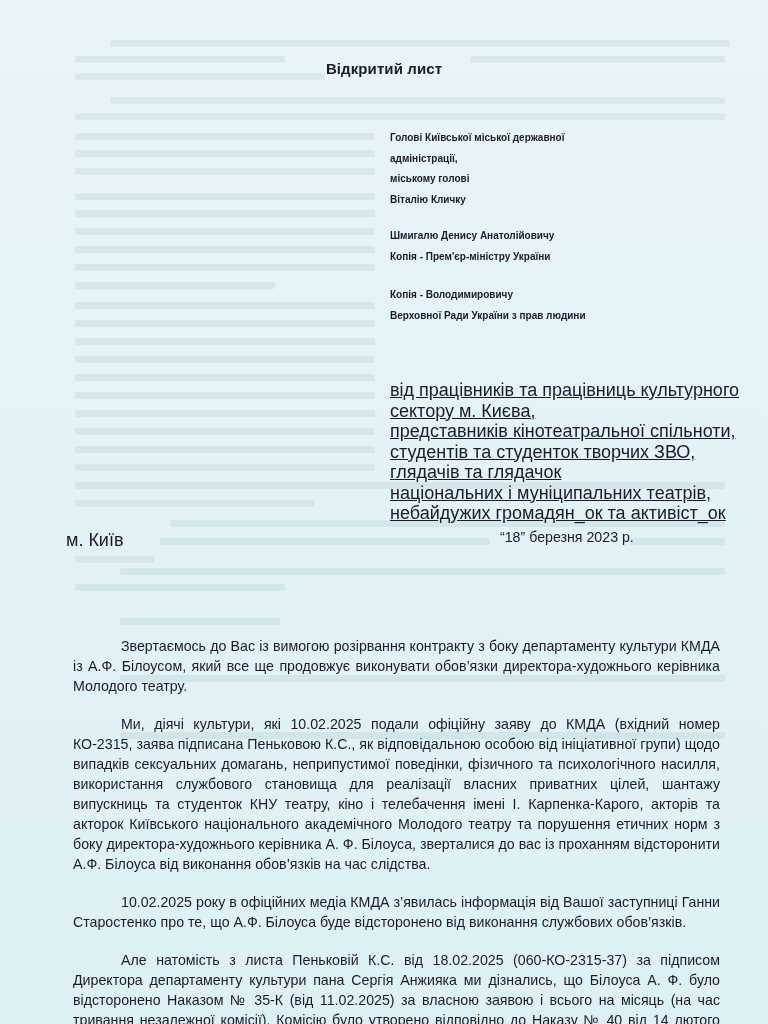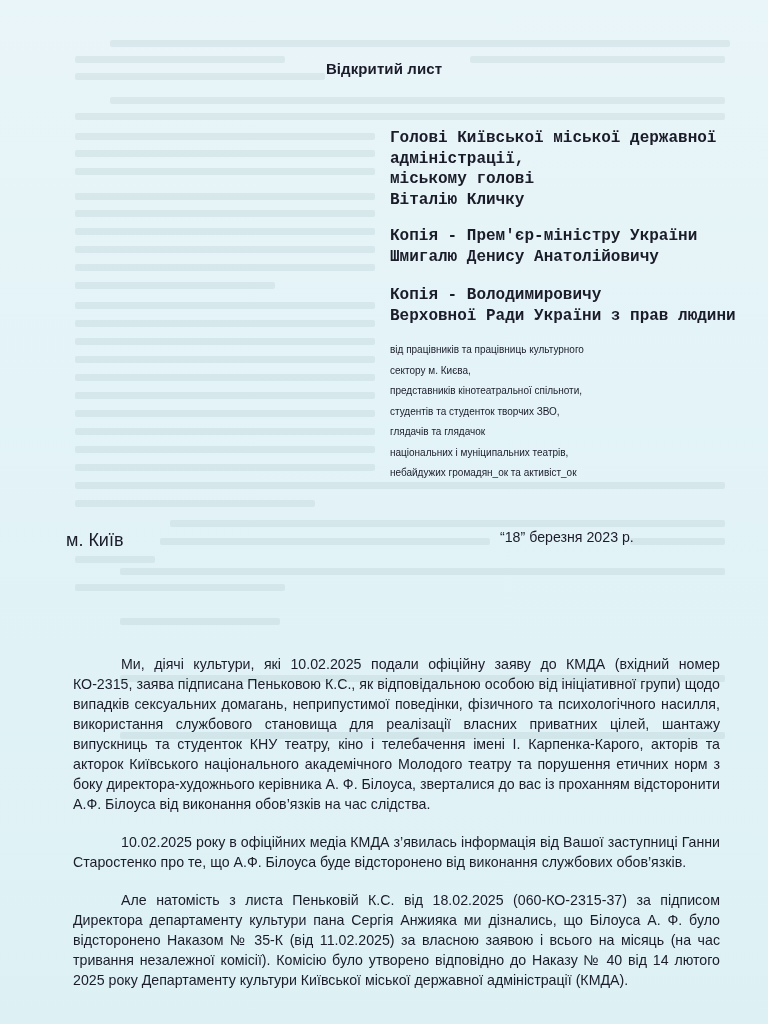--- a/index.html
+++ b/index.html
@@ -40,34 +40,34 @@
       text-align: center;
       font-size: 15px;
       font-weight: bold;
       letter-spacing: 0.1px;
     }
     .addressee {
       position: absolute;
       left: 390px;
       width: 340px;
       font-weight: bold;
-      font-size: 16px;
+      font-size: 10px;
       line-height: 20.5px;
-      font-family: Liberation Mono, monospace;
     }
     .addr1 { top: 128px; }
     .addr2 { top: 226px; }
     .addr3 { top: 285px; }
     .from {
       position: absolute;
       left: 390px;
-      top: 340px;
+      top: 380px;
       width: 340px;
-      font-size: 10px;
+      font-size: 18px;
       line-height: 20.5px;
+      text-decoration: underline;
     }
     .line { display: block; white-space: nowrap; }
     .place {
       position: absolute;
       left: 66px;
       top: 530px;
       font-size: 18px;
     }
     .date {
       position: absolute;
@@ -147,22 +147,22 @@
   <div class="title">Відкритий лист</div>
 
   <div class="addressee addr1">
     <span class="line">Голові Київської міської державної</span>
     <span class="line">адміністрації,</span>
     <span class="line">міському голові</span>
     <span class="line">Віталію Кличку</span>
   </div>
 
   <div class="addressee addr2">
+    <span class="line">Шмигалю Денису Анатолійовичу</span>
     <span class="line">Копія - Прем'єр-міністру України</span>
-    <span class="line">Шмигалю Денису Анатолійовичу</span>
   </div>
 
   <div class="addressee addr3">
     <span class="line">Копія - Володимировичу</span>
     <span class="line">Верховної Ради України з прав людини</span>
   </div>
 
   <div class="from">
     <span class="line">від працівників та працівниць культурного</span>
     <span class="line">сектору м. Києва,</span>
@@ -171,18 +171,19 @@
     <span class="line">глядачів та глядачок</span>
     <span class="line">національних  і муніципальних театрів,</span>
     <span class="line">небайдужих громадян_ок та активіст_ок</span>
   </div>
 
   <div class="place">м. Київ</div>
   <div class="date">“18” березня 2023 р.</div>
 
 
   <div class="body">
+    <p>Звертаємось до Вас із вимогою розірвання контракту з боку департаменту культури КМДА  із А.Ф. Білоусом, який все ще продовжує виконувати обов’язки директора-художнього керівника Молодого театру.</p>
     <p class="gap">Ми, діячі культури, які 10.02.2025 подали офіційну заяву до КМДА (вхідний номер КО-2315, заява підписана Пеньковою К.С., як відповідальною особою від ініціативної групи) щодо випадків сексуальних домагань, неприпустимої поведінки, фізичного та психологічного насилля, використання службового становища для реалізації власних приватних цілей, шантажу  випускниць та студенток КНУ театру, кіно і телебачення імені І. Карпенка-Карого, акторів та акторок Київського національного академічного Молодого театру та порушення етичних норм з боку директора-художнього керівника А. Ф. Білоуса, зверталися до вас із проханням відсторонити А.Ф. Білоуса від виконання обов’язків на час слідства.</p>
     <p class="gap">10.02.2025 року в офіційних медіа КМДА з’явилась інформація від Вашої заступниці Ганни Старостенко про те, що А.Ф. Білоуса буде відсторонено від виконання службових обов’язків.</p>
     <p class="gap">Але натомість з листа Пеньковій К.С. від 18.02.2025 (060-КО-2315-37) за підписом Директора департаменту культури пана Сергія Анжияка ми дізнались, що Білоуса А. Ф. було відсторонено Наказом № 35-К (від 11.02.2025) за власною заявою і всього на місяць (на час тривання незалежної комісії).  Комісію було утворено відповідно до Наказу № 40 від 14 лютого 2025 року Департаменту культури Київської міської державної адміністрації (КМДА).</p>
   </div>
 
 </div>
 
 </body></html>

